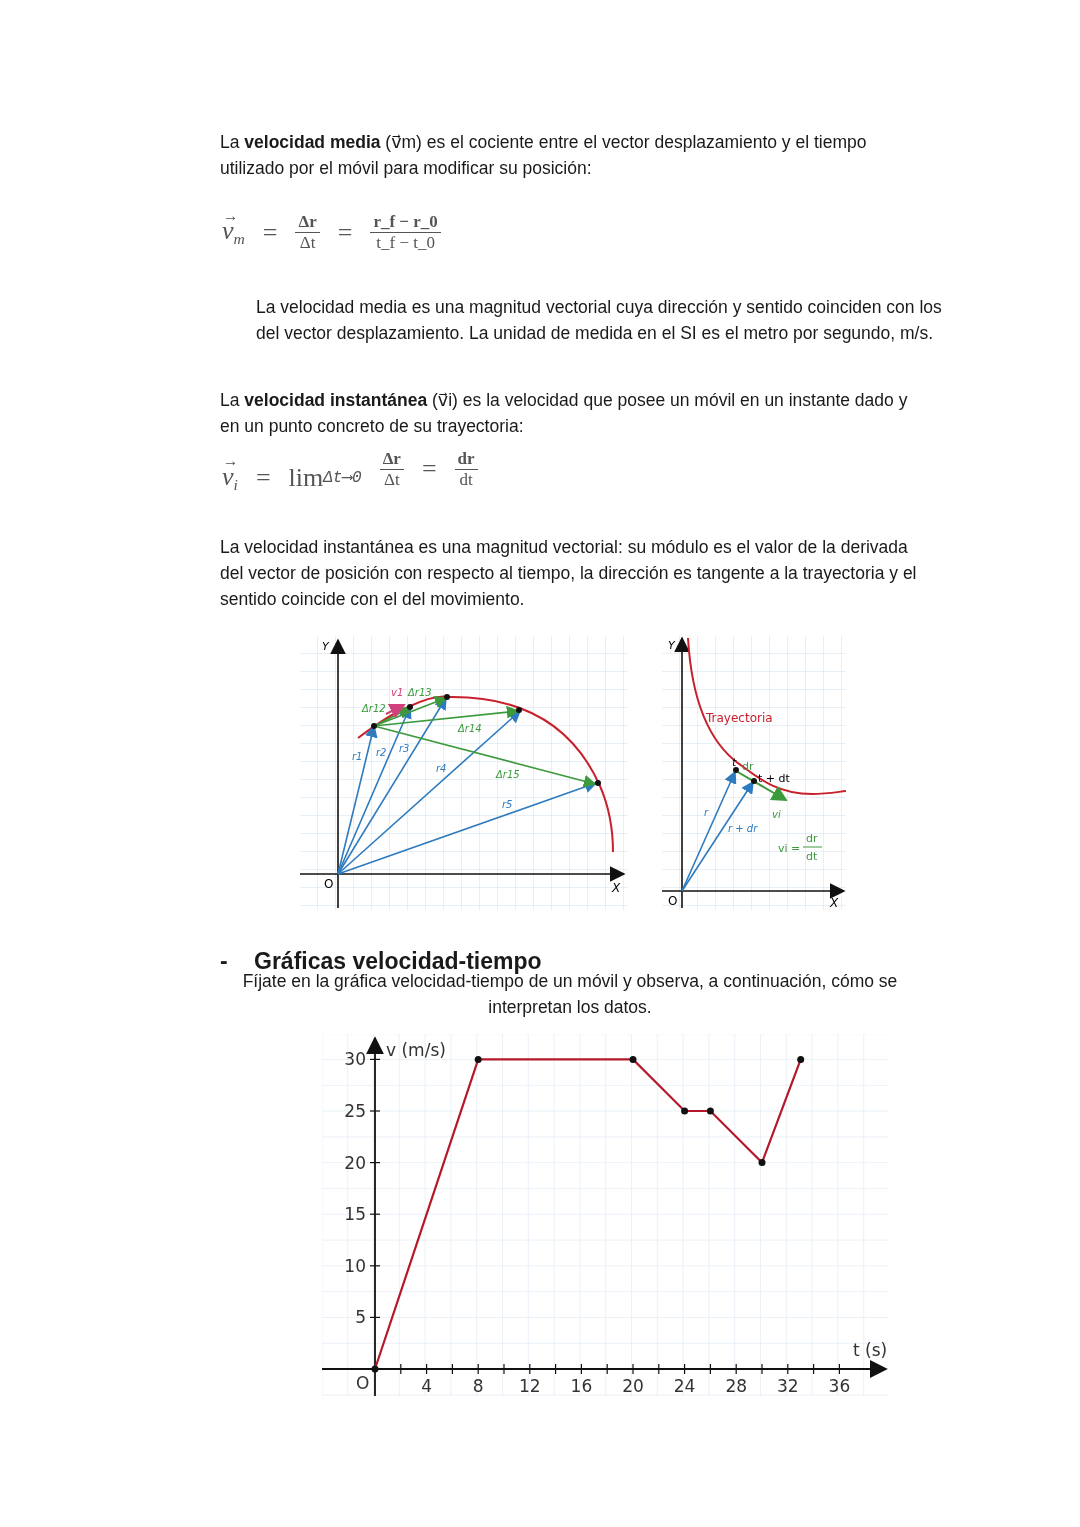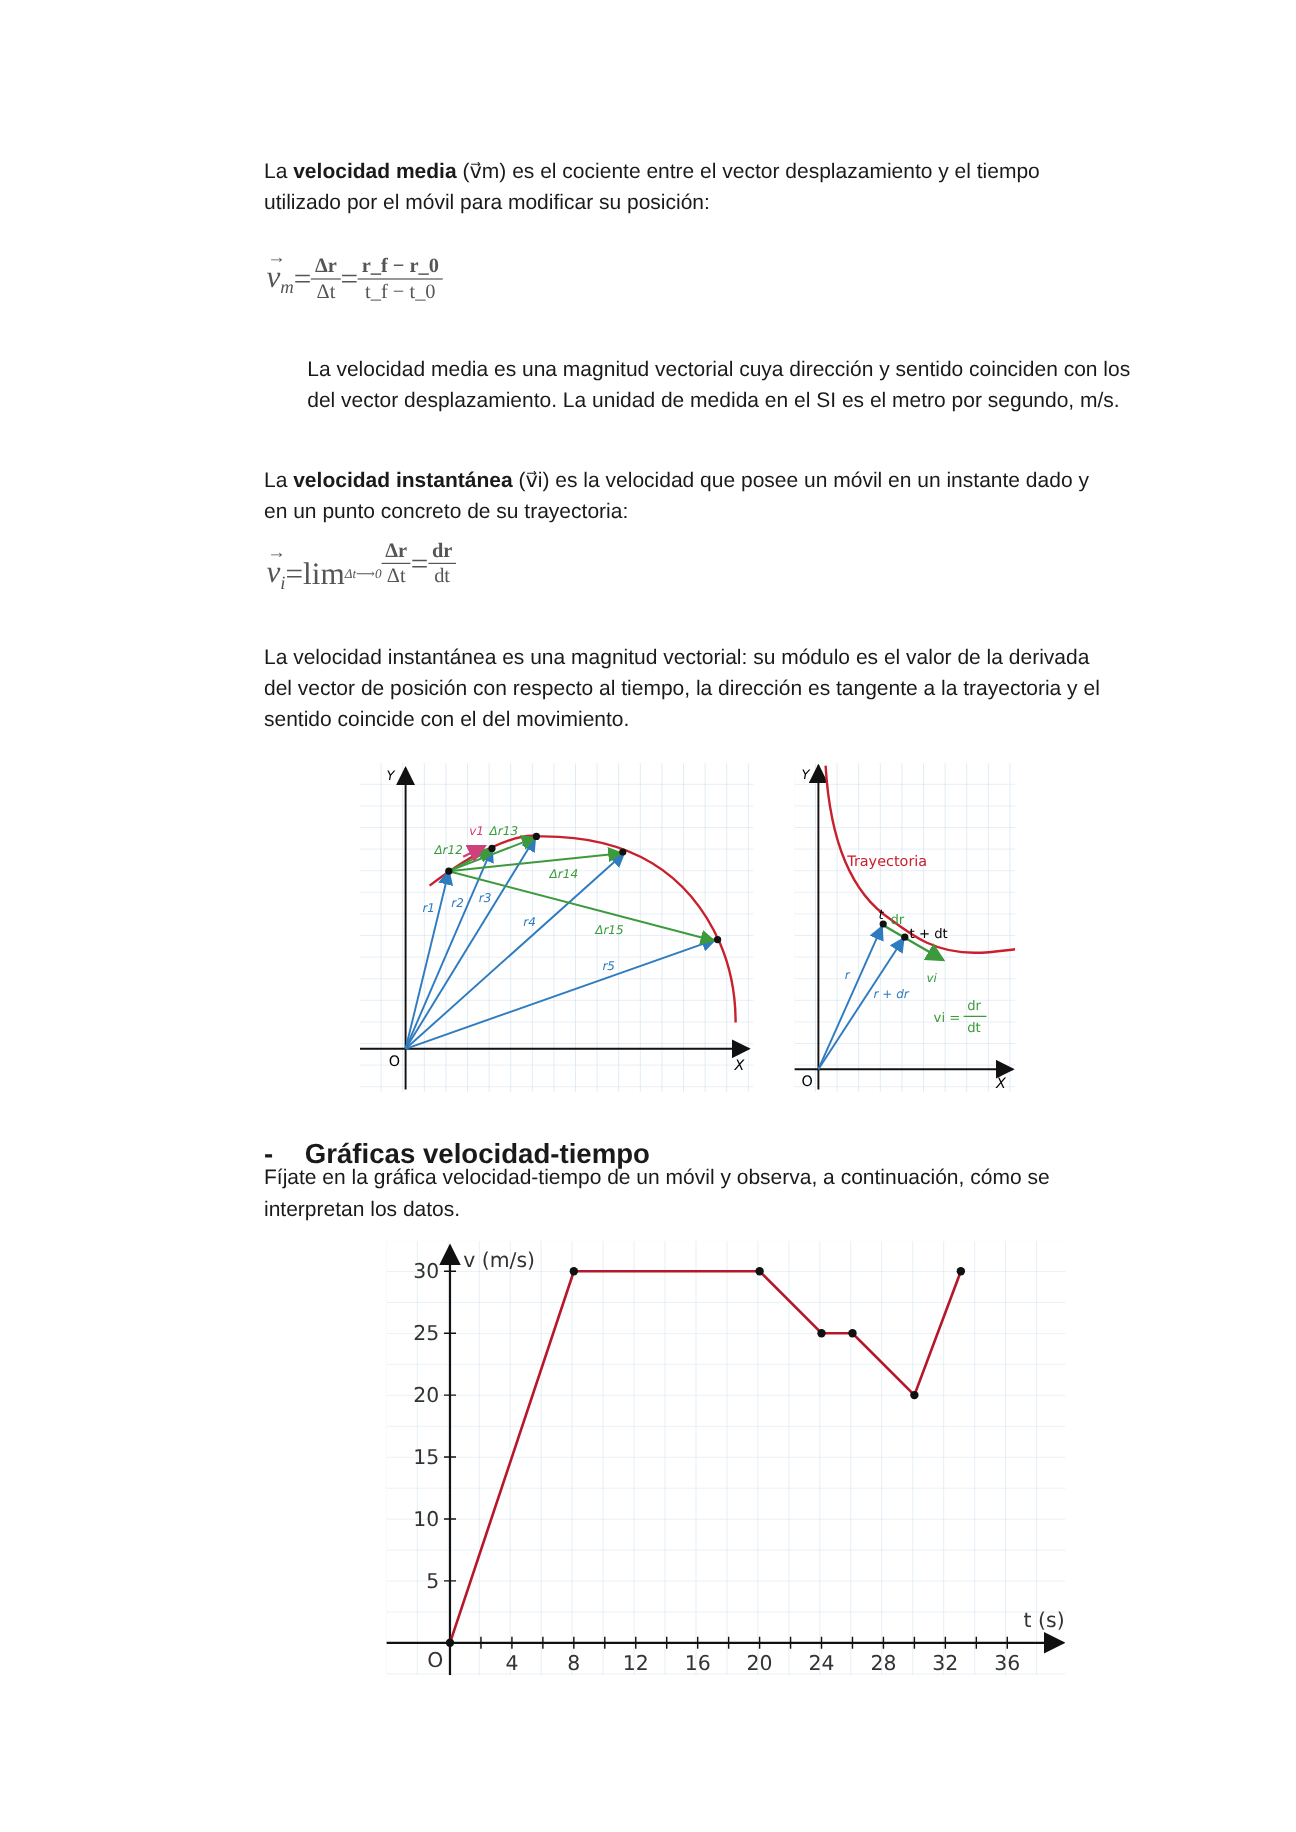--- a/index.html
+++ b/index.html
@@ -1,29 +1,29 @@
 <!DOCTYPE html>
 <html><head>
 <meta charset="utf-8">
 <style>
   html, body { margin: 0; padding: 0; background: #ffffff; }
   body { width: 1080px; height: 1527px; position: relative; overflow: hidden;
          font-family: "Liberation Sans", "DejaVu Sans", sans-serif; color: #1a1a1a; }
   .p { position: absolute; left: 220px; width: 700px; font-size: 17.5px; line-height: 26px; margin: 0; }
   .p b { font-weight: bold; }
   .formula { position: absolute; left: 222px; font-family: "Liberation Serif", "DejaVu Serif", serif;
-             color: #555; font-size: 26px; display: flex; align-items: center; gap: 0; }
+             color: #555; font-size: 26px; display: flex; align-items: center; gap: 18px; }
   .frac { display: inline-flex; flex-direction: column; align-items: center; font-size: 17px; line-height: 20px; }
   .frac .num { border-bottom: 1.5px solid #555; padding: 0 3px; font-weight: bold; }
   .frac .den { padding: 0 3px; }
   .vec { position: relative; display: inline-block; font-style: italic; }
   .vec::before { content: "\2192"; position: absolute; top: -0.62em; left: 0.05em; font-size: 0.6em; font-style: normal; }
   .sub { font-size: 0.6em; font-style: italic; vertical-align: -0.35em; }
   .lim { display: inline-flex; align-items: flex-end; line-height: 22px; }
-  .lim .under { font-size: 11px; font-style: italic; }
+  .lim .under { font-size: 16px; font-style: italic; font-family: Liberation Mono, monospace; }
   .bullet { position: absolute; left: 220px; top: 948px; font-size: 23px; font-weight: bold; }
   .bullet .dash { display: inline-block; width: 34px; }
   svg text { font-family: "DejaVu Sans", "Liberation Sans", sans-serif; }
 </style>
 </head>
 <body>
 
 <p class="p" style="top:129px;"><span>La </span><b>velocidad media</b><span> (v⃗m)</span><span> es el cociente entre el vector desplazamiento y el tiempo utilizado por el móvil para modificar su posición:</span></p>
 
 <div class="formula" style="top:212px;">
@@ -161,21 +161,21 @@
   <text x="42" y="180" font-size="10" font-style="italic" fill="#2e7bbf">r</text>
   <text x="66" y="196" font-size="10" font-style="italic" fill="#2e7bbf">r + dr</text>
   <text x="116" y="216" font-size="11" fill="#3c9a3c">vi =</text>
   <text x="144" y="206" font-size="11" fill="#3c9a3c">dr</text>
   <line x1="141" y1="211" x2="160" y2="211" stroke="#3c9a3c" stroke-width="1"></line>
   <text x="144" y="224" font-size="11" fill="#3c9a3c">dt</text>
 </svg>
 
 <div class="bullet"><span class="dash">-</span><span>Gráficas velocidad-tiempo</span></div>
 
-<p class="p" style="top:968px;">Fíjate en la gráfica velocidad-tiempo de un móvil y observa, a continuación, cómo se interpretan los datos.</p>
+<p class="p" style="top:968px;text-align:center;">Fíjate en la gráfica velocidad-tiempo de un móvil y observa, a continuación, cómo se interpretan los datos.</p>
 
 <svg id="vt-chart" style="position:absolute;left:322px;top:1034px;" width="566" height="362" viewBox="0 0 566 362">
   <defs>
     <pattern id="g3" width="25.8" height="25.8" patternUnits="userSpaceOnUse" x="52" y="26">
         <path d="M25.8 0V25.8H0" fill="none" stroke="#d6e4f0" stroke-width="1"></path>
       </pattern>
     <marker id="ck" markerWidth="10" markerHeight="10" refX="9" refY="5" orient="auto">
         <path d="M0,0 L10,5 L0,10z" fill="#111"></path>
       </marker>
   </defs>

